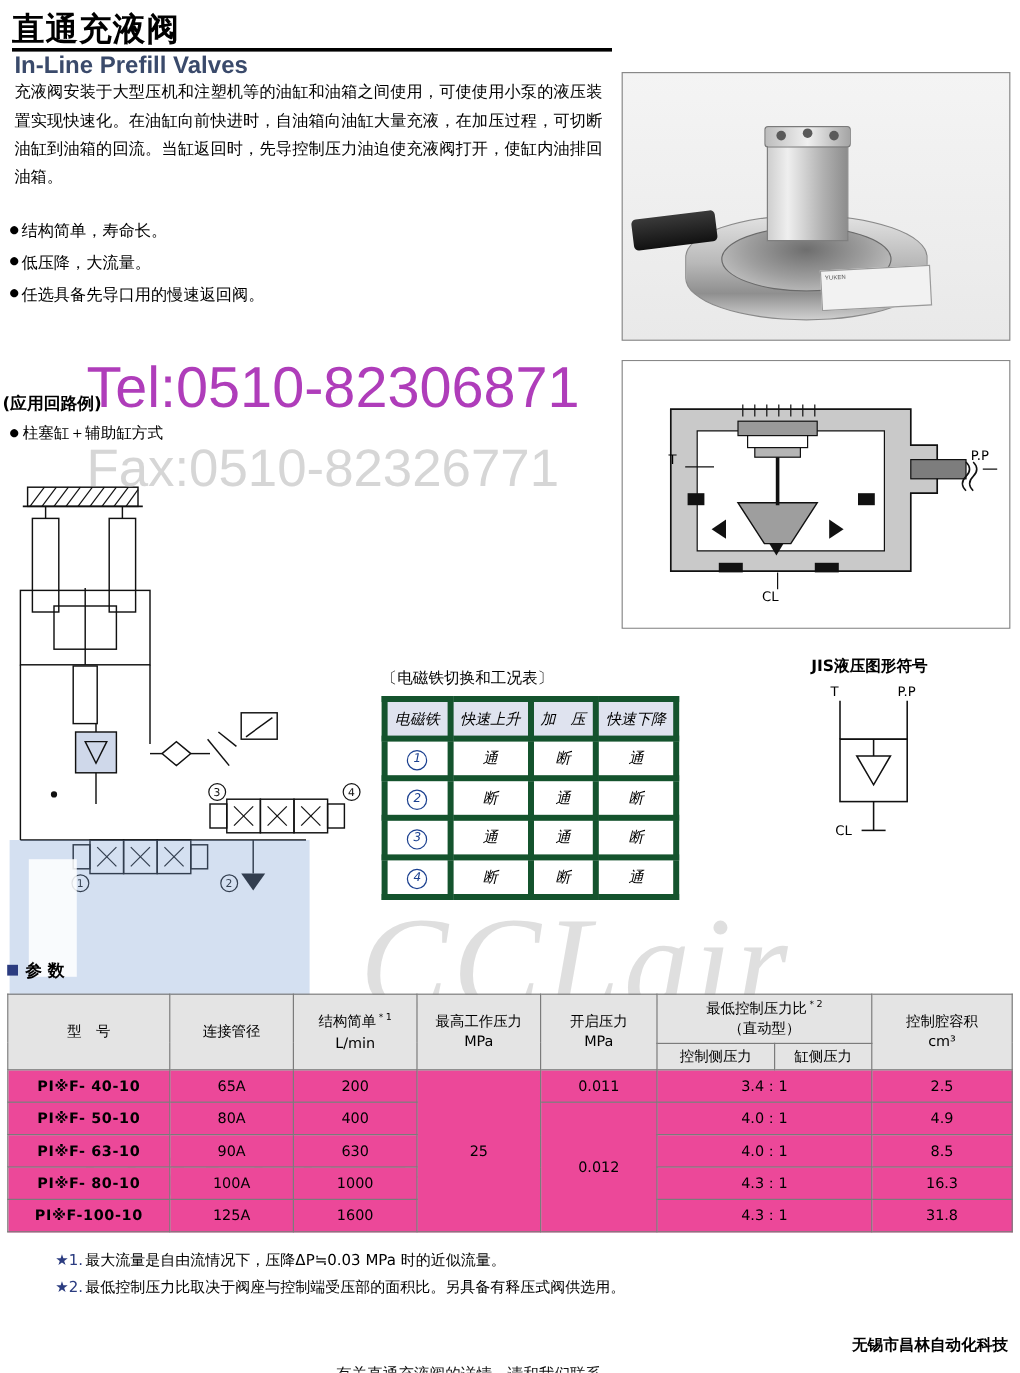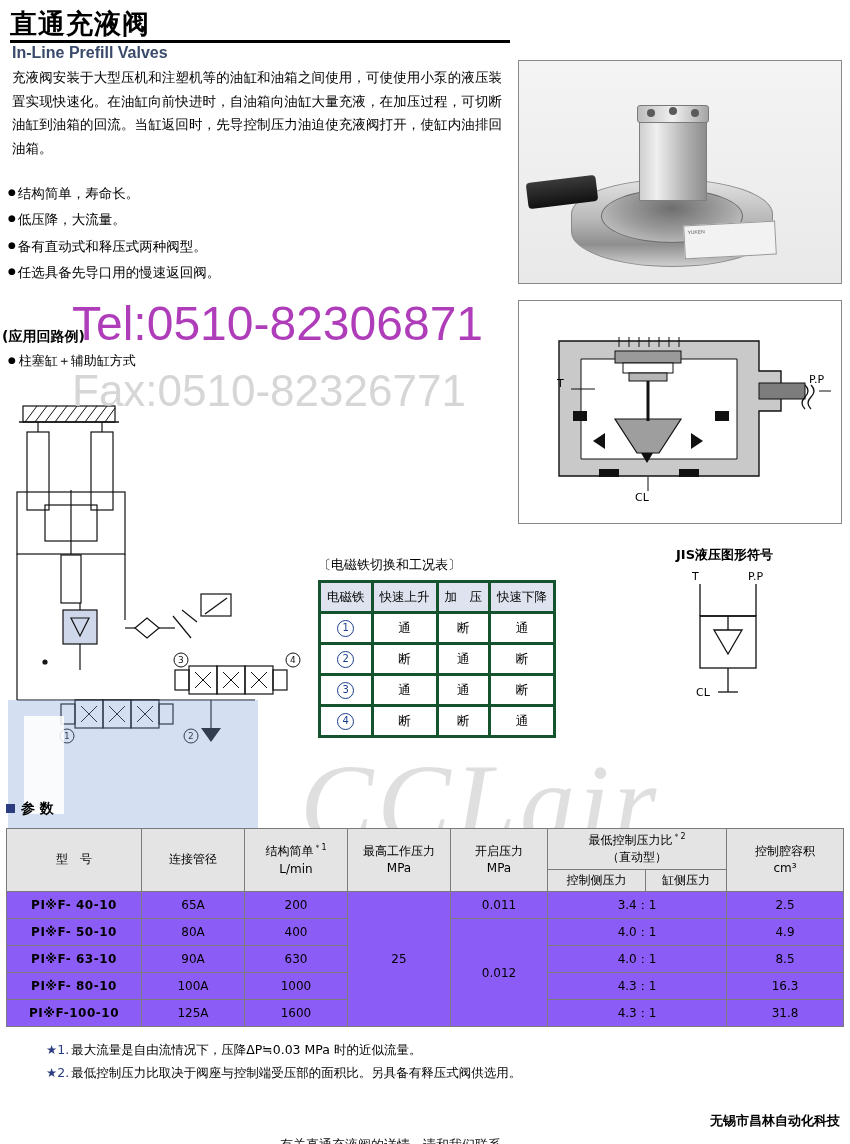--- a/index.html
+++ b/index.html
@@ -36,21 +36,21 @@
     left: 10px;
     top: 40px;
     width: 500px;
     height: 3px;
     background: #000;
   }
   .title-en {
     position: absolute;
     left: 12px;
     top: 44px;
-    font-size: 16px;
+    font-size: 20px;
     font-weight: bold;
     color: #3a4a6b;
     font-family: "Liberation Sans", sans-serif;
   }
 
   
   .intro {
     position: absolute;
     left: 12px;
     top: 66px;
@@ -213,24 +213,25 @@
   }
   table.sw {
     position: absolute;
     left: 318px;
     top: 580px;
     border-collapse: collapse;
     font-family: "DejaVu Sans", sans-serif;
     font-size: 12.5px;
   }
   table.sw th, table.sw td {
-    border: 3px solid #14532d;
+    border: 5px solid #14532d;
     text-align: center;
     padding: 4px 6px;
     height: 20px;
+    font-style: italic;
   }
   table.sw th {
     background: #dfe3ef;
     font-weight: normal;
   }
   table.sw td.num {
     color: #1a3f8f;
   }
   .circled {
     display: inline-block;
@@ -293,21 +294,21 @@
     text-align: center;
     padding: 2px 3px;
   }
   table.params thead th {
     background: #e4e4e4;
     font-weight: normal;
     line-height: 1.45;
   }
   table.params tbody td {
     height: 22px;
-    background: #8b5cf6;
+    background: #ec4899;
     text-align: center;
   }
   table.params tbody td.model {
     font-weight: bold;
     letter-spacing: 0.5px;
   }
   .sup {
     font-size: 8px;
     vertical-align: super;
   }
@@ -417,21 +418,20 @@
 
   <div class="title-cn">直通充液阀</div>
   <div class="title-rule"></div>
   <div class="title-en">In-Line Prefill Valves</div>
 
   <div class="intro">充液阀安装于大型压机和注塑机等的油缸和油箱之间使用，可使使用小泵的液压装置实现快速化。在油缸向前快进时，自油箱向油缸大量充液，在加压过程，可切断油缸到油箱的回流。当缸返回时，先导控制压力油迫使充液阀打开，使缸内油排回油箱。</div>
 
   <div class="features">
     <div>结构简单，寿命长。</div>
     <div>低压降，大流量。</div>
-    <div>备有直动式和释压式两种阀型。</div>
     <div>任选具备先导口用的慢速返回阀。</div>
   </div>
 
   <div class="photo-box">
     <div class="valve-body"></div>
     <div class="valve-ring"></div>
     <div class="valve-cyl"></div>
     <div class="valve-cap"></div>
     <div class="valve-bolt" style="left:128px; top:48px;"></div>
     <div class="valve-bolt" style="left:150px; top:46px;"></div>

